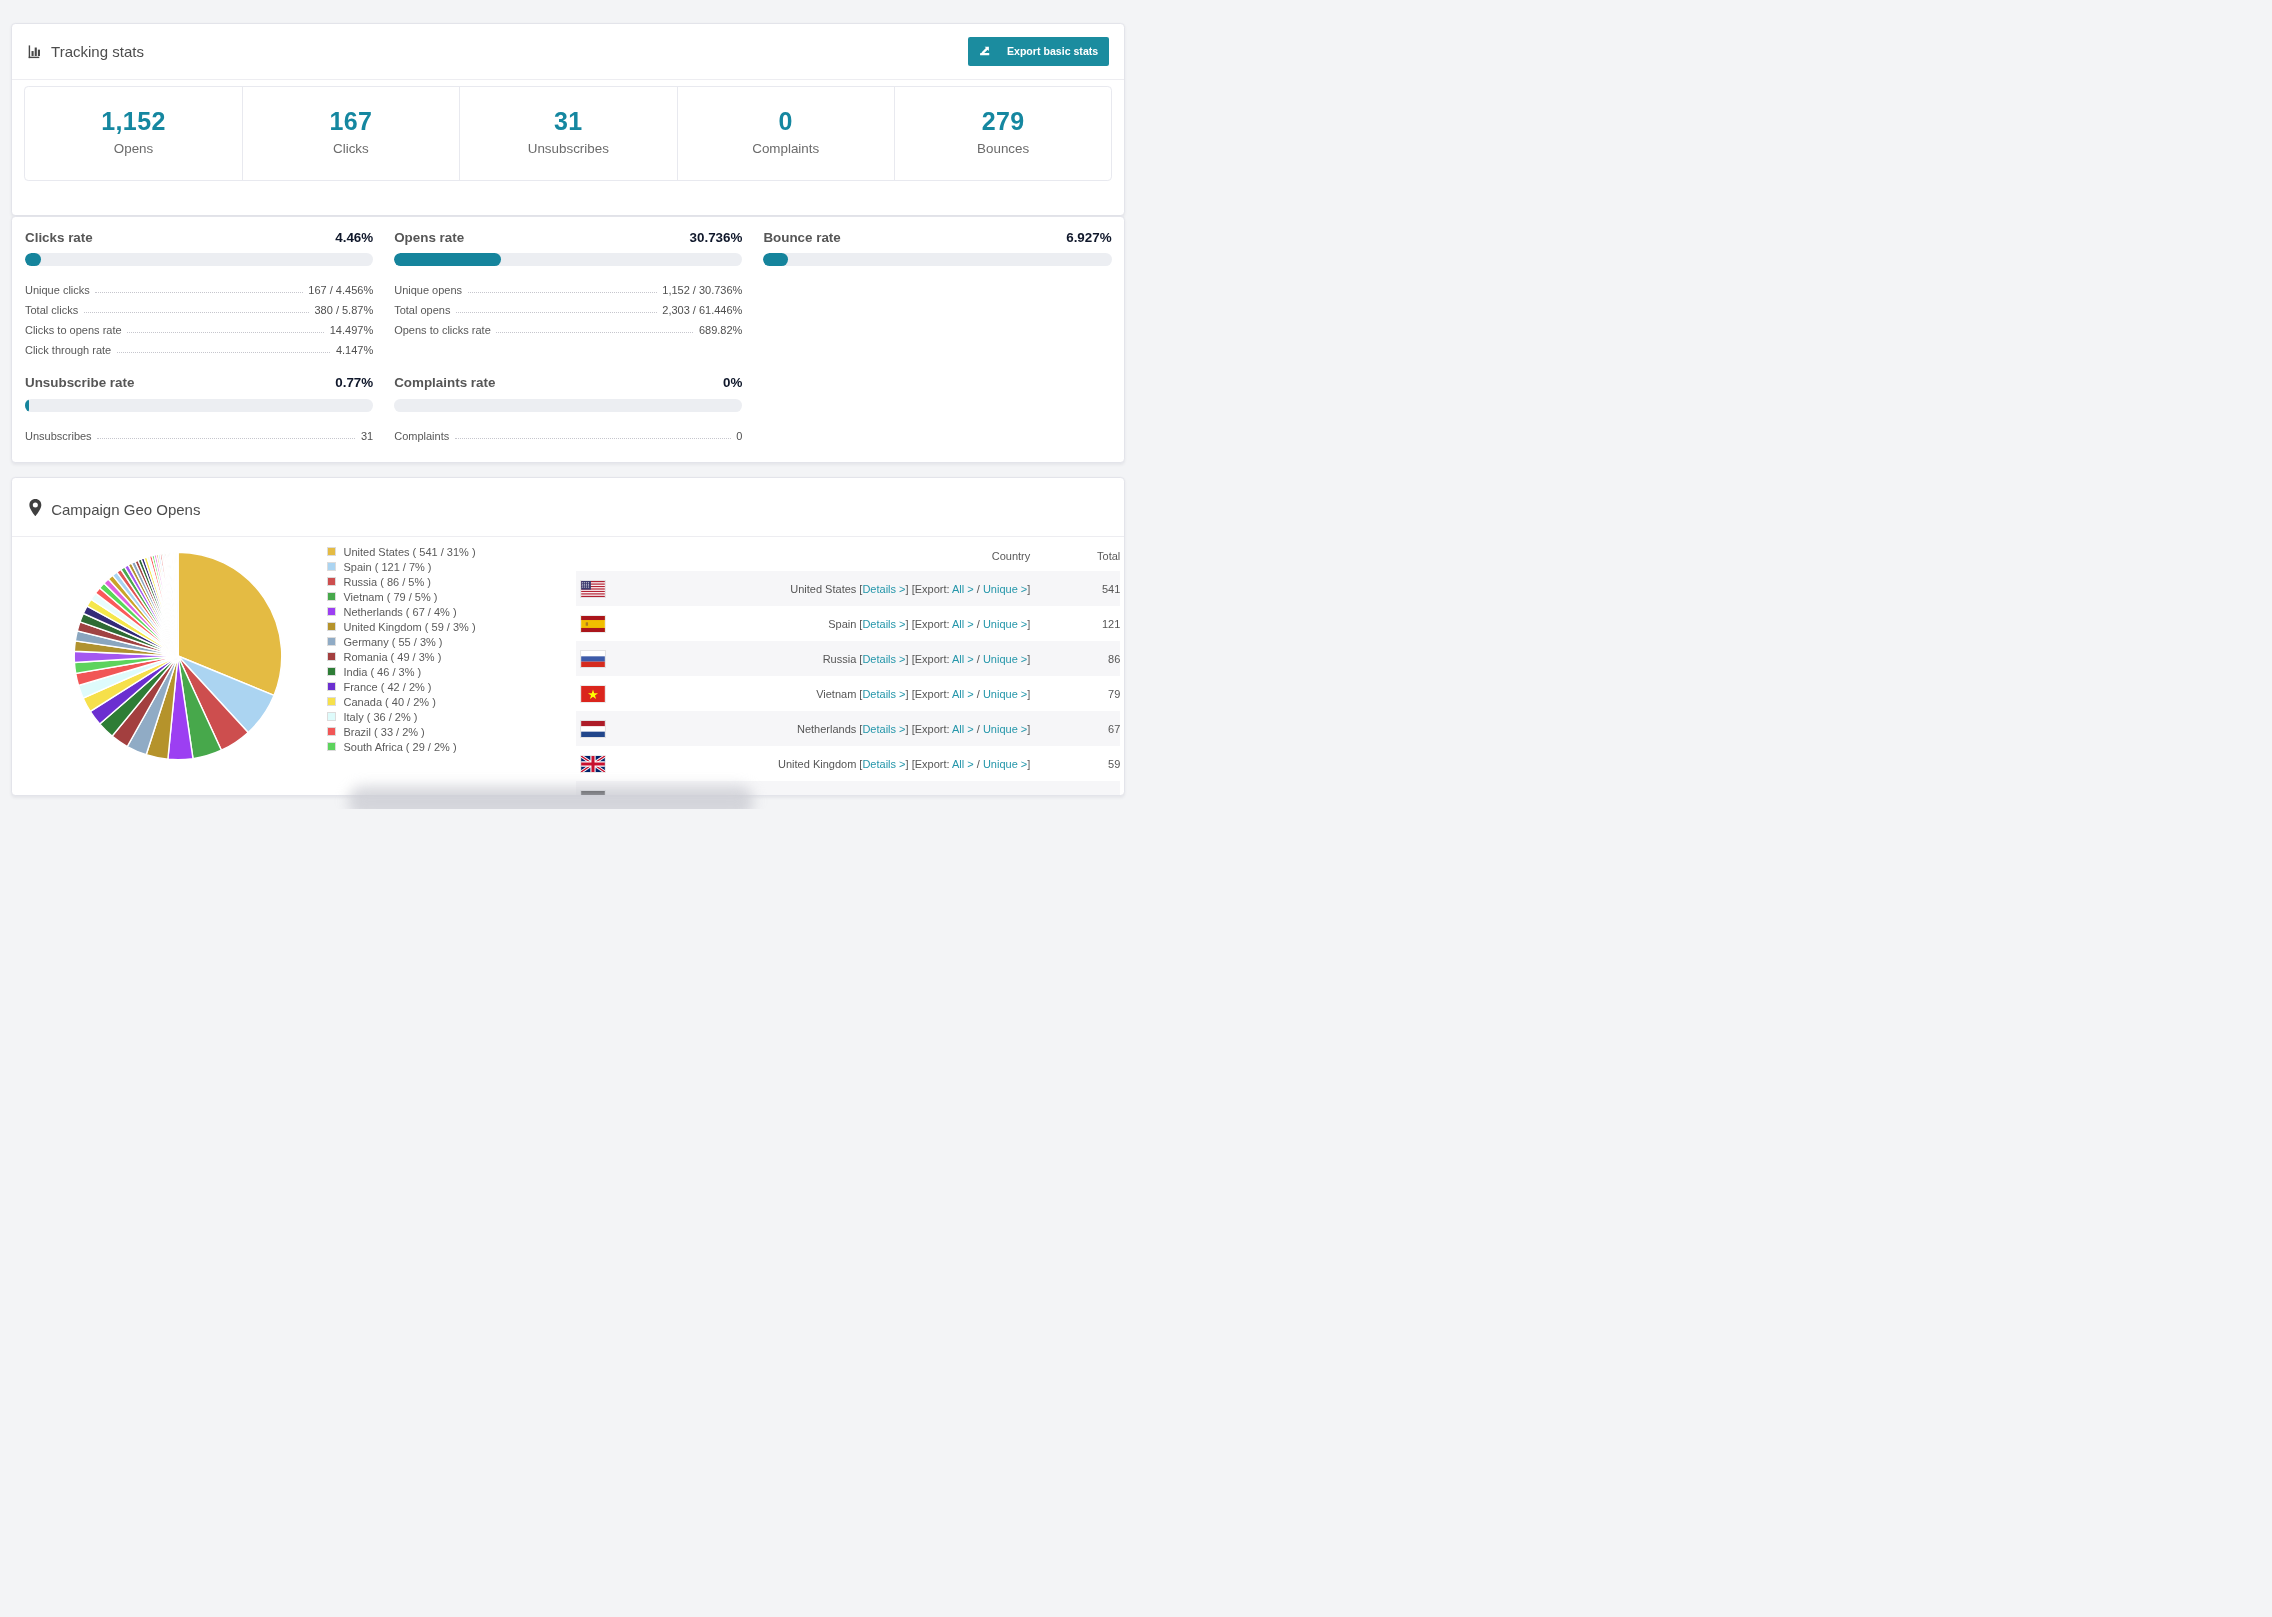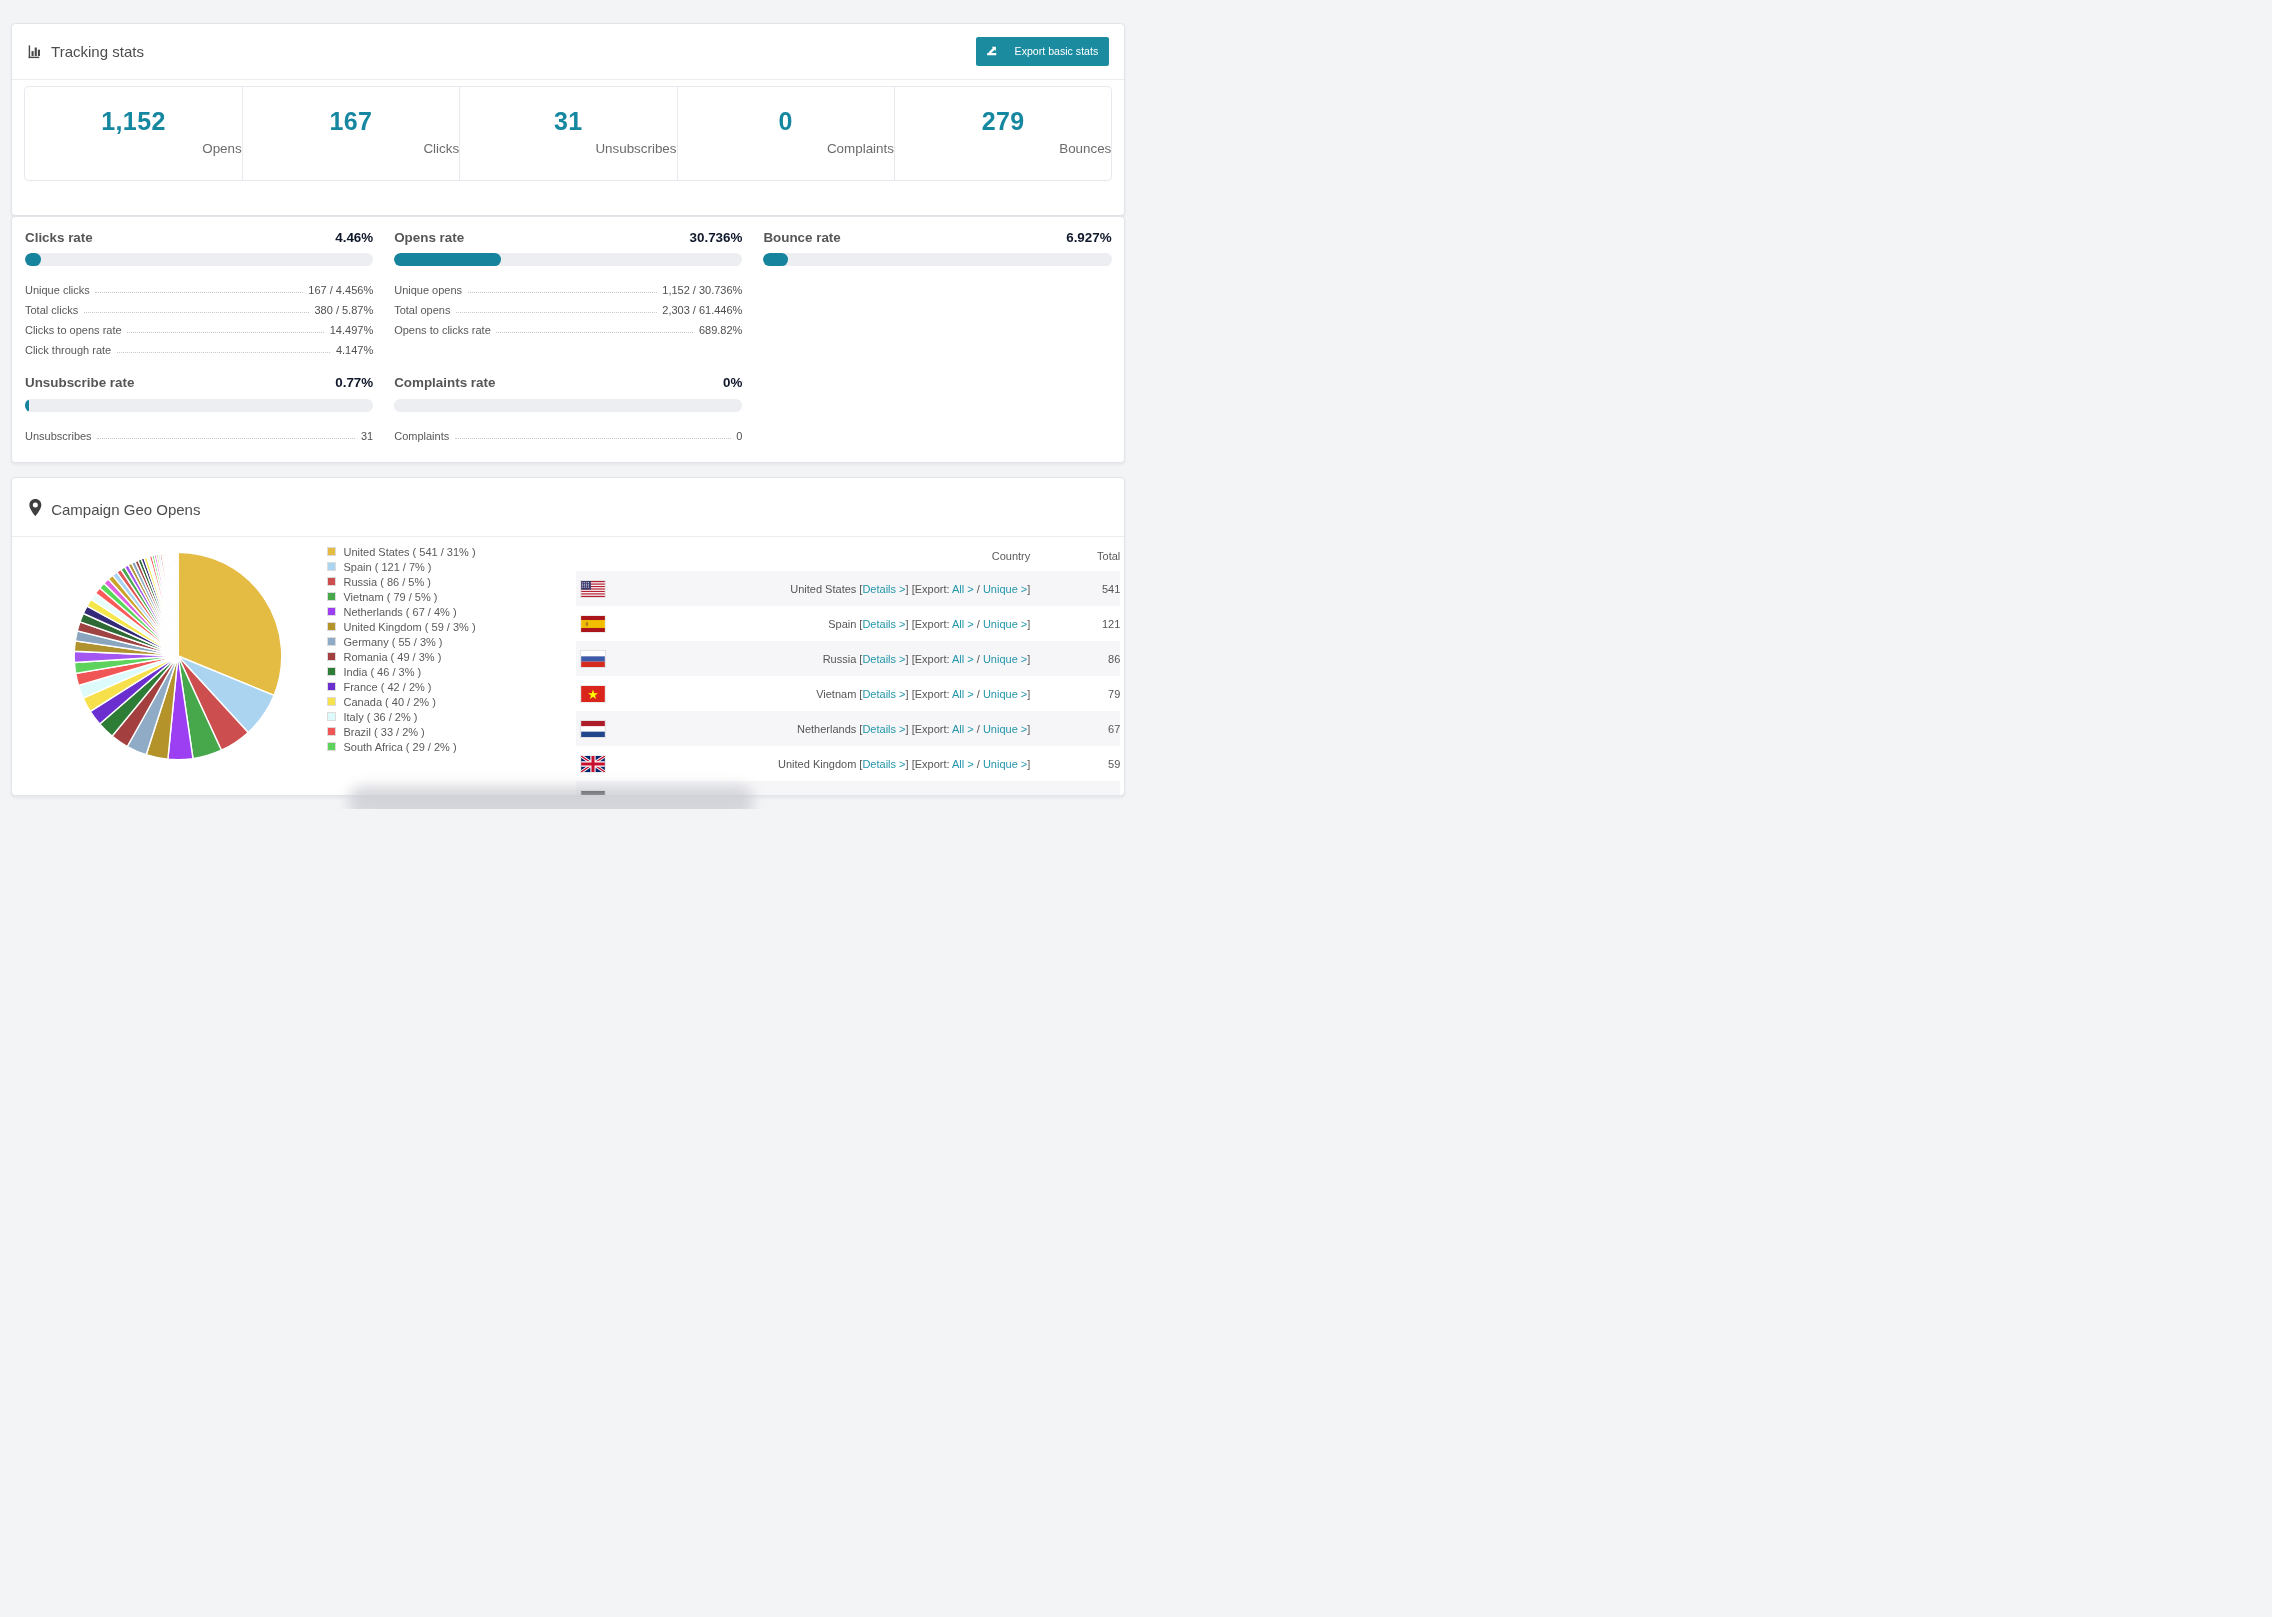--- a/index.html
+++ b/index.html
@@ -18,30 +18,30 @@
   .card1 { top:7.8px; height:193px;margin-top:15px; }
   .card-head {
     display:flex; align-items:center; justify-content:space-between;
     height:56px; padding:0 15.5px; border-bottom:0.7px solid #ededf1;
   }
   .card-title { display:flex; align-items:center; gap:7.8px; font-size:15px; color:#4d4d4d; }
   .card-title svg { display:block; }
   .btn-export {
     display:flex; align-items:center; gap:17px; border:none; cursor:pointer;
     background:#1b8c9f; color:#fff; font-family:inherit; font-size:10.6px;
-    padding:7.8px 10.6px; border-radius:2.1px;
+    padding:7.8px 10.6px; border-radius:2.1px;font-weight:bold;
   }
   .statbox {
     position:absolute; left:12px; right:12px; top:62px; height:95px;
     border:0.7px solid #e8e9ef; border-radius:4.2px; display:flex;
   }
   .statcol { flex:1; text-align:center; padding-top:20.5px; border-right:0.7px solid #e8e9ef; }
   .statcol:last-child { border-right:none; }
   .stat-value { font-size:25px; font-weight:bold; color:#1587a0; letter-spacing:0.4px; }
-  .stat-label { font-size:13.4px; color:#6b6b6b; margin-top:5px;text-align:right; }
+  .stat-label { font-size:13.4px; color:#6b6b6b; margin-top:5px; }
   
   .card2 { top:216px; height:247px; padding:12.7px 12.7px 0; overflow:hidden; }
   .rates-grid { display:grid; grid-template-columns:repeat(3,1fr); column-gap:21px; row-gap:19px; }
   .rate-head { display:flex; justify-content:space-between; align-items:baseline; }
   .rate-name { font-size:13.4px; font-weight:bold; color:#565656; }
   .rate-value { font-size:13.4px; font-weight:bold; color:#0f172a; }
   .bar-track { margin-top:8.5px; height:12.7px; background:#eceef2; border-radius:6.4px; overflow:hidden; }
   .bar-fill { height:100%; background:#15849c; border-radius:6.4px; }
   .rate-rows { margin-top:10.6px; }
   .rrow { display:flex; align-items:flex-end; height:20px; font-size:11px; color:#585858; }

